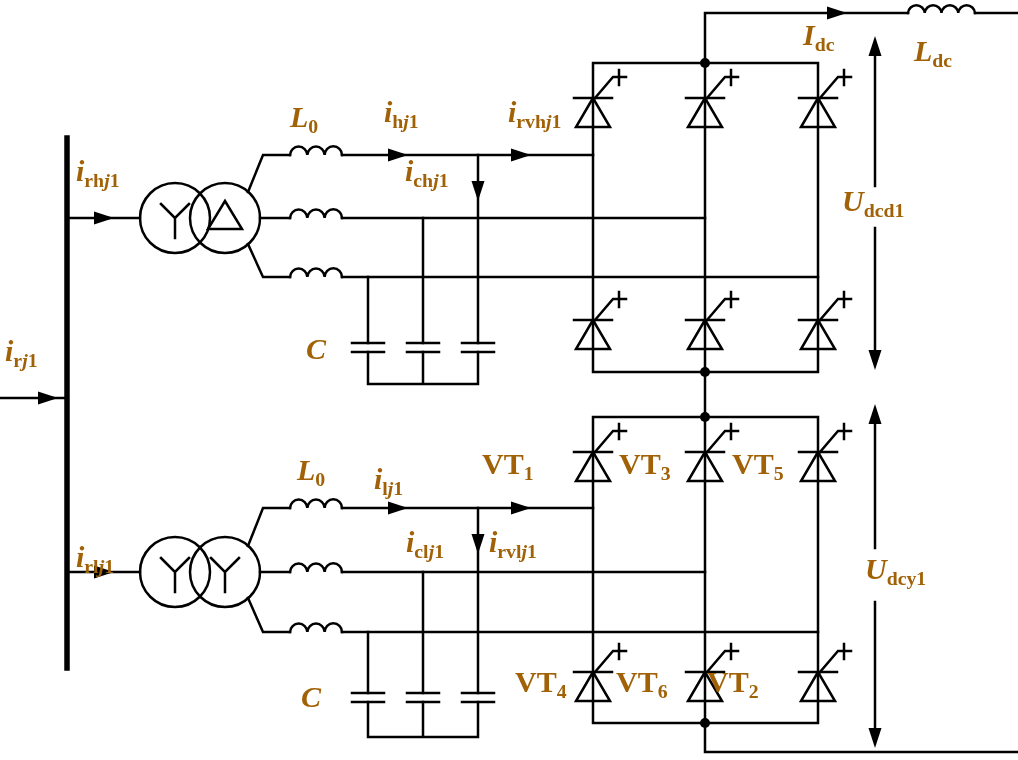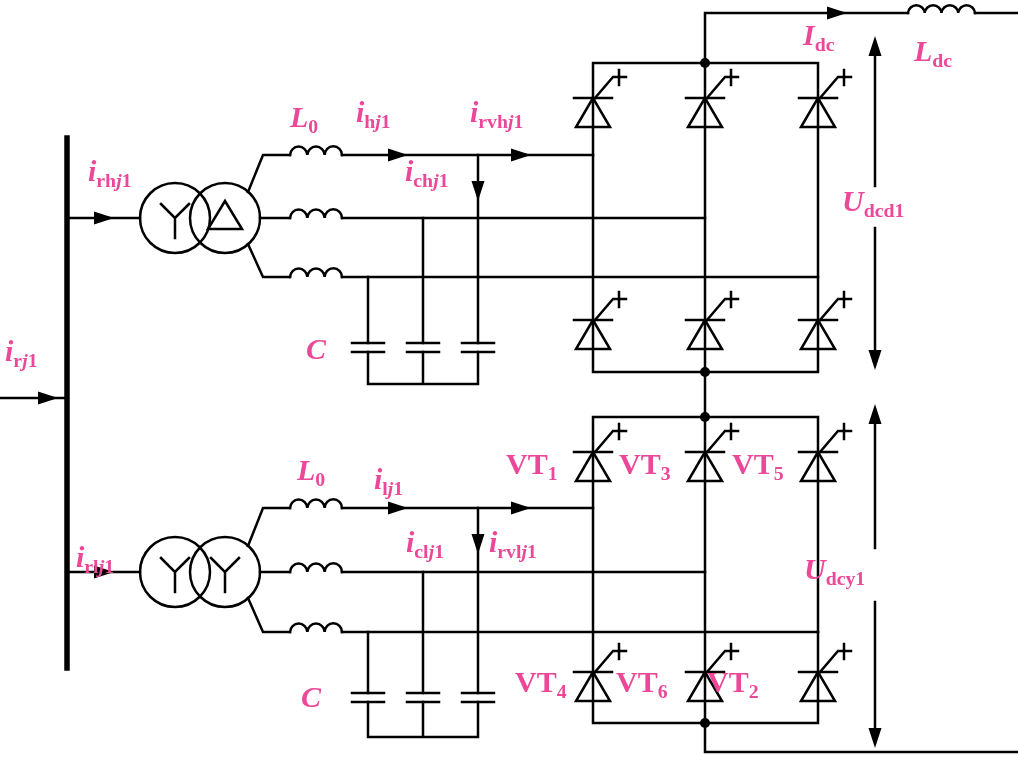--- a/index.html
+++ b/index.html
@@ -1,20 +1,20 @@
 <!DOCTYPE html>
 <html><head>
 <meta charset="utf-8">
 <style>
   html,body{margin:0;padding:0;background:#fff;}
   .canvas{position:relative;width:1018px;height:760px;background:#ffffff;overflow:hidden;
           font-family:"Liberation Serif", serif;}
   .canvas svg{position:absolute;left:0;top:0;}
   .lbl{position:absolute;font-family:"Liberation Serif", serif;font-weight:bold;
-       font-size:30px;line-height:1;color:#ec4899;white-space:nowrap;}
+       font-size:30px;line-height:1;color:#a16207;white-space:nowrap;}
   .seg-it{font-style:italic;}
   .seg-rm{font-style:normal;}
   .seg-sub{font-style:normal;font-size:66%;vertical-align:-0.28em;}
   .seg-subit{font-style:italic;font-size:66%;vertical-align:-0.28em;}
 </style>
 </head>
 <body>
 
 <div class="canvas">
   <svg width="1018" height="760" viewBox="0 0 1018 760">
@@ -170,35 +170,35 @@
 
       <g>
         <path d="M875,420 V548 M875,602 V730"></path>
         <polygon points="875,404 868.5,424 881.5,424" fill="#000" stroke="none"></polygon>
         <polygon points="875,748 868.5,728 881.5,728" fill="#000" stroke="none"></polygon>
       </g>
     </g>
   </svg>
 
   <div class="lbl" style="left:5px;top:336px"><span class="seg-it">i</span><span class="seg-sub">r</span><span class="seg-subit">j</span><span class="seg-sub">1</span></div>
-  <div class="lbl" style="left:88px;top:156px"><span class="seg-it">i</span><span class="seg-sub">rh</span><span class="seg-subit">j</span><span class="seg-sub">1</span></div>
+  <div class="lbl" style="left:76px;top:156px"><span class="seg-it">i</span><span class="seg-sub">rh</span><span class="seg-subit">j</span><span class="seg-sub">1</span></div>
   <div class="lbl" style="left:76px;top:542px"><span class="seg-it">i</span><span class="seg-sub">rl</span><span class="seg-subit">j</span><span class="seg-sub">1</span></div>
   <div class="lbl" style="left:290px;top:102px"><span class="seg-it">L</span><span class="seg-sub">0</span></div>
   <div class="lbl" style="left:297px;top:455px"><span class="seg-it">L</span><span class="seg-sub">0</span></div>
-  <div class="lbl" style="left:356px;top:97px"><span class="seg-it">i</span><span class="seg-sub">h</span><span class="seg-subit">j</span><span class="seg-sub">1</span></div>
-  <div class="lbl" style="left:470px;top:97px"><span class="seg-it">i</span><span class="seg-sub">rvh</span><span class="seg-subit">j</span><span class="seg-sub">1</span></div>
+  <div class="lbl" style="left:384px;top:97px"><span class="seg-it">i</span><span class="seg-sub">h</span><span class="seg-subit">j</span><span class="seg-sub">1</span></div>
+  <div class="lbl" style="left:508px;top:97px"><span class="seg-it">i</span><span class="seg-sub">rvh</span><span class="seg-subit">j</span><span class="seg-sub">1</span></div>
   <div class="lbl" style="left:405px;top:156px"><span class="seg-it">i</span><span class="seg-sub">ch</span><span class="seg-subit">j</span><span class="seg-sub">1</span></div>
   <div class="lbl" style="left:374px;top:464px"><span class="seg-it">i</span><span class="seg-sub">l</span><span class="seg-subit">j</span><span class="seg-sub">1</span></div>
   <div class="lbl" style="left:406px;top:527px"><span class="seg-it">i</span><span class="seg-sub">cl</span><span class="seg-subit">j</span><span class="seg-sub">1</span></div>
   <div class="lbl" style="left:489px;top:527px"><span class="seg-it">i</span><span class="seg-sub">rvl</span><span class="seg-subit">j</span><span class="seg-sub">1</span></div>
   <div class="lbl" style="left:306px;top:334px"><span class="seg-it">C</span></div>
   <div class="lbl" style="left:301px;top:682px"><span class="seg-it">C</span></div>
-  <div class="lbl" style="left:506px;top:449px"><span class="seg-rm">VT</span><span class="seg-sub">1</span></div>
+  <div class="lbl" style="left:482px;top:449px"><span class="seg-rm">VT</span><span class="seg-sub">1</span></div>
   <div class="lbl" style="left:619px;top:449px"><span class="seg-rm">VT</span><span class="seg-sub">3</span></div>
   <div class="lbl" style="left:732px;top:449px"><span class="seg-rm">VT</span><span class="seg-sub">5</span></div>
   <div class="lbl" style="left:515px;top:667px"><span class="seg-rm">VT</span><span class="seg-sub">4</span></div>
   <div class="lbl" style="left:616px;top:667px"><span class="seg-rm">VT</span><span class="seg-sub">6</span></div>
   <div class="lbl" style="left:707px;top:667px"><span class="seg-rm">VT</span><span class="seg-sub">2</span></div>
   <div class="lbl" style="left:803px;top:20px"><span class="seg-it">I</span><span class="seg-sub">dc</span></div>
   <div class="lbl" style="left:914px;top:36px"><span class="seg-it">L</span><span class="seg-sub">dc</span></div>
   <div class="lbl" style="left:842px;top:186px"><span class="seg-it">U</span><span class="seg-sub">dcd1</span></div>
-  <div class="lbl" style="left:804px;top:554px"><span class="seg-it">U</span><span class="seg-sub">dcy1</span></div>
+  <div class="lbl" style="left:865px;top:554px"><span class="seg-it">U</span><span class="seg-sub">dcy1</span></div>
 </div>
 
 </body></html>

